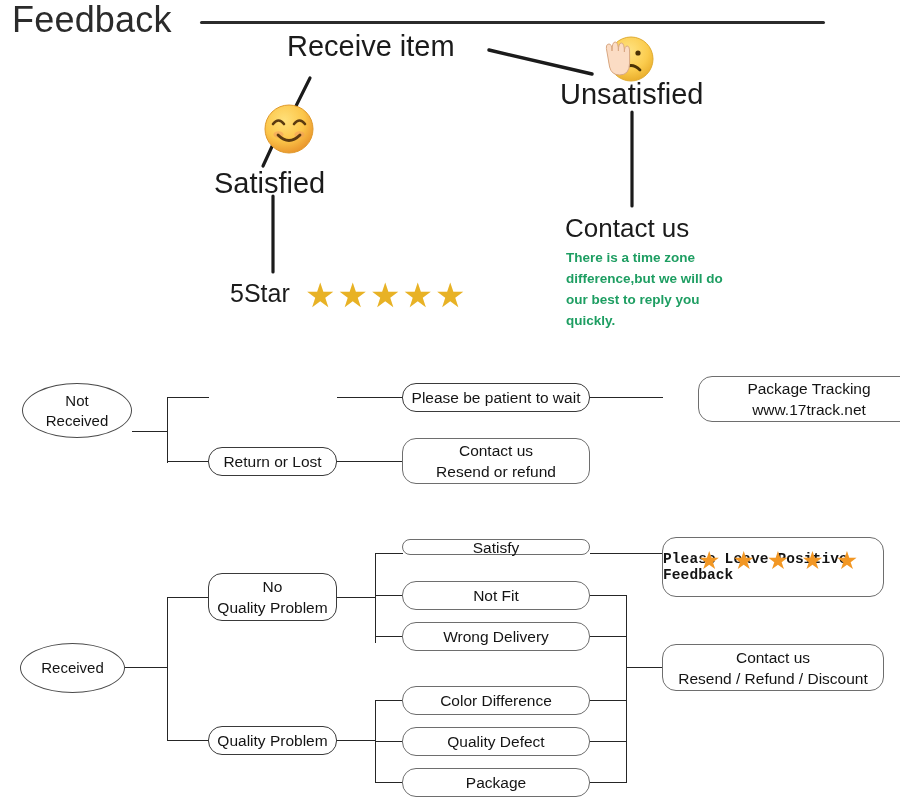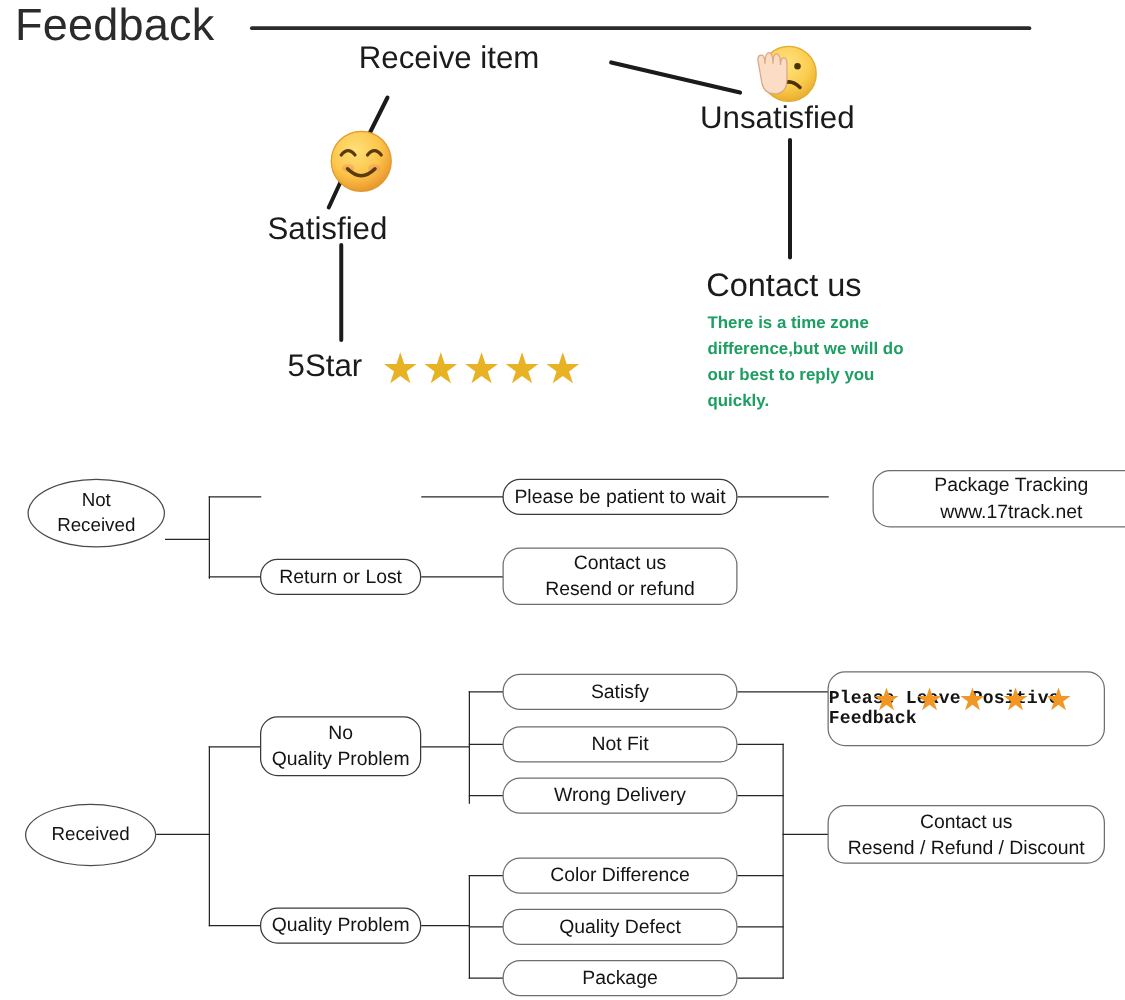--- a/index.html
+++ b/index.html
@@ -35,21 +35,21 @@
     left: 200px;
     top: 21px;
     width: 625px;
     height: 3px;
     background: #2b2b2b;
     border-radius: 2px;
   }
 
   
   .hand-label {
-    font-size: 25px;
+    font-size: 29px;
     font-weight: 400;
     color: #1b1b1b;
     white-space: nowrap;
     line-height: 32px;
   }
   #lbl-receive-item { left: 287px; top: 30px; }
   #lbl-unsatisfied  { left: 560px; top: 78px; }
   #lbl-satisfied    { left: 214px; top: 167px; }
   #lbl-contact-us   { left: 565px; top: 212px; font-size: 26px; }
 
@@ -291,21 +291,21 @@
   <div class="abs node dark" style="left:208px; top:726px; width:129px; height:29px;">
     <span>Quality Problem</span>
   </div>
 
   <div class="abs hline" style="left:337px; top:597px; width:39px;"></div>
   <div class="abs vline" style="left:375px; top:553px; height:90px;"></div>
   <div class="abs hline" style="left:375px; top:553px; width:28px;"></div>
   <div class="abs hline" style="left:375px; top:595px; width:28px;"></div>
   <div class="abs hline" style="left:375px; top:636px; width:28px;"></div>
 
-  <div class="abs node" style="left:402px; top:539px; width:188px; height:29px;">
+  <div class="abs node" style="left:402px; top:539px; width:188px; height:16px;">
     <span>Satisfy</span>
   </div>
   <div class="abs node" style="left:402px; top:581px; width:188px; height:29px;">
     <span>Not Fit</span>
   </div>
   <div class="abs node" style="left:402px; top:622px; width:188px; height:29px;">
     <span>Wrong Delivery</span>
   </div>
 
   <div class="abs hline" style="left:337px; top:740px; width:39px;"></div>

